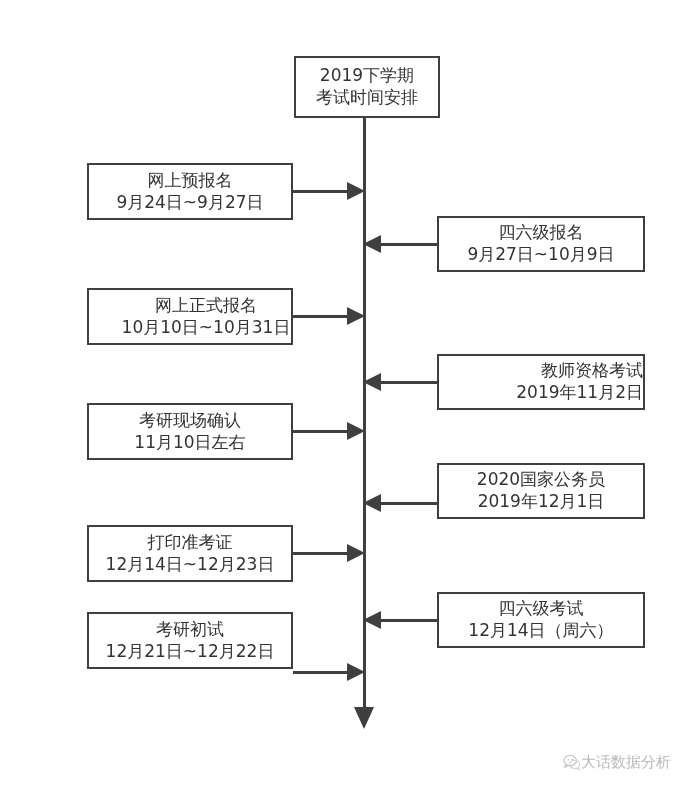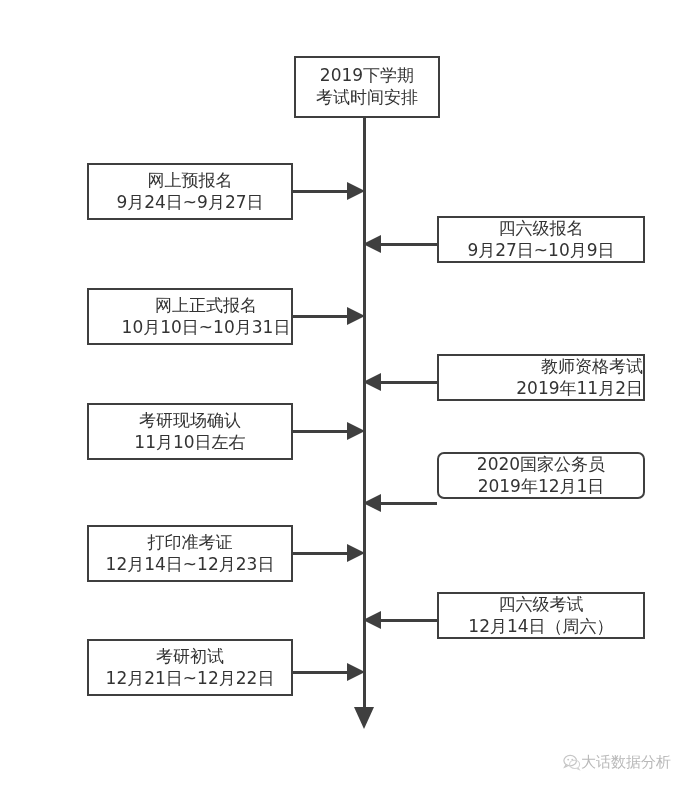--- a/index.html
+++ b/index.html
@@ -45,31 +45,31 @@
   }
   .ev-left {
     left: 63px;
     width: 206px;
     height: 57px;
     font-size: 17px;
   }
   .ev-right {
     left: 413px;
     width: 208px;
-    height: 47px;
+    height: 56px;
     font-size: 17px;
   }
   .ev-l1 { top: 163px; }
   .ev-l2 { top: 288px; padding-left: 32px; }
   .ev-l3 { top: 403px; }
   .ev-l4 { top: 525px; }
-  .ev-l5 { top: 639px; }
+  .ev-l5 { top: 612px; }
   .ev-r1 { top: 216px; }
   .ev-r2 { top: 354px; align-items: flex-end; }
-  .ev-r3 { top: 452px; border-radius: 7px; }
+  .ev-r3 { top: 463px; }
   .ev-r4 { top: 592px; }
 
   
   .axis-line {
     position: absolute;
     left: 339px;
     top: 118px;
     width: 3px;
     height: 595px;
     background: #3f3f3f;

